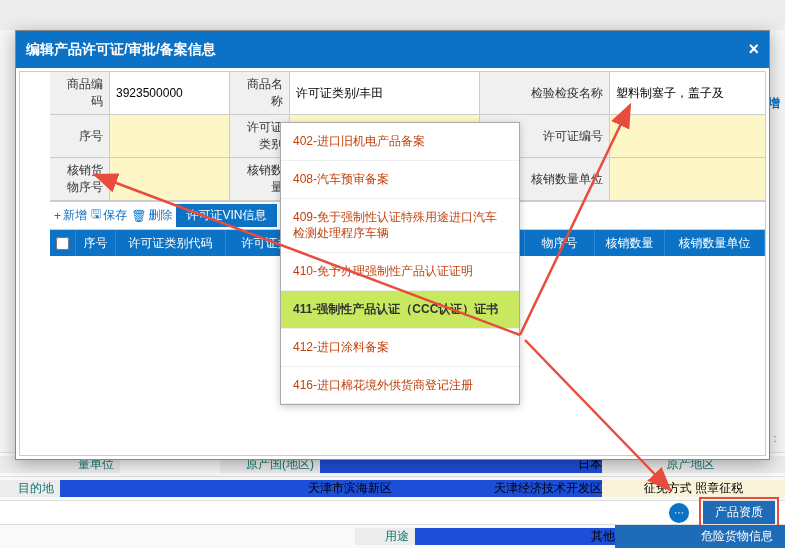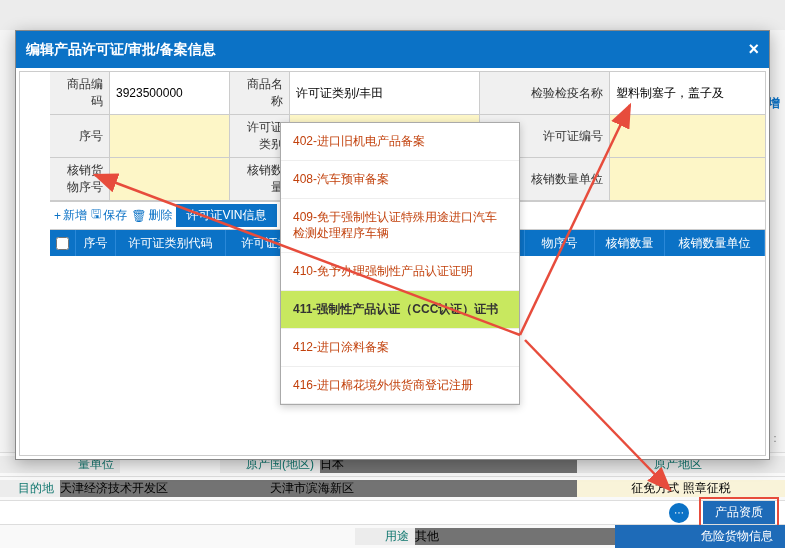--- a/index.html
+++ b/index.html
@@ -4,22 +4,22 @@
   <style>
     * { box-sizing: border-box; margin: 0; padding: 0; }
     body { font-family: "Microsoft YaHei", Arial, sans-serif; font-size: 12px; background: #e8e8e8; width: 785px; height: 548px; overflow: hidden; position: relative; }
     
     
     .bg-page { position: absolute; top: 0; left: 0; width: 100%; height: 100%; background: #f5f5f5; z-index: 0; }
     
     .bg-bottom { position: absolute; bottom: 0; left: 0; right: 0; }
     .bg-bottom-row { display: flex; height: 24px; align-items: center; background: #f9f9f9; border-top: 1px solid #ddd; }
     .bg-bottom-label { width: 120px; text-align: right; padding-right: 6px; color: #0f766e; background: #ececec; }
-    .bg-bottom-val { padding-left: 0; flex: 1; background: #737373; }
-    .bg-bottom-right { width: 208px; text-align: center; }
+    .bg-bottom-val { padding-left: 0; flex: 1; background: #1d4ed8; text-align: right; }
+    .bg-bottom-right { width: 183px; text-align: center; }
     
     .btn-blue { background: #1e6bb8; color: #fff; padding: 3px 12px; border: none; font-size: 12px; text-align: right; }
     .btn-outline-red { border: 2px solid #e74c3c; }
     
     .tips-label { position: absolute; right: 4px; top: 430px; color: #999; }
     
     
     .modal { position: absolute; top: 30px; left: 15px; width: 755px; height: 430px; background: #fff; border: 1px solid #888; z-index: 10; box-shadow: 0 4px 16px rgba(0,0,0,0.3); display: flex; flex-direction: column; }
     .modal-header { background: #0b72c6; color: #fff; padding: 8px 10px; font-weight: bold; font-size: 14px; display: flex; justify-content: space-between; align-items: center; }
     .close-x { color: #fff; font-size: 18px; cursor: pointer; }
@@ -71,22 +71,22 @@
   <div class="bg-bottom">
     <div class="bg-bottom-row">
       <div class="bg-bottom-label">量单位</div>
       <div class="bg-bottom-val" style="flex:0 0 100px"></div>
       <div class="bg-bottom-label" style="width:100px">原产国(地区)</div>
       <div class="bg-bottom-val">日本</div>
       <div class="bg-bottom-right bg-bottom-label">原产地区</div>
     </div>
     <div class="bg-bottom-row">
       <div class="bg-bottom-label" style="width:60px">目的地</div>
+      <div class="bg-bottom-val">天津市滨海新区</div>
       <div class="bg-bottom-val" style="flex:0 0 210px">天津经济技术开发区</div>
-      <div class="bg-bottom-val">天津市滨海新区</div>
       <div class="bg-bottom-right" style="background:#f9f3d9">
         <span>征免方式</span>
         <span>照章征税</span>
       </div>
     </div>
     <div class="bg-bottom-row" style="justify-content:flex-end; background:#fff;">
       <span class="circle-btn">⋯</span>
       <span style="width:10px"></span>
       <span class="btn-outline-red" style="padding:2px;">
         <button class="btn-blue">产品资质</button>

